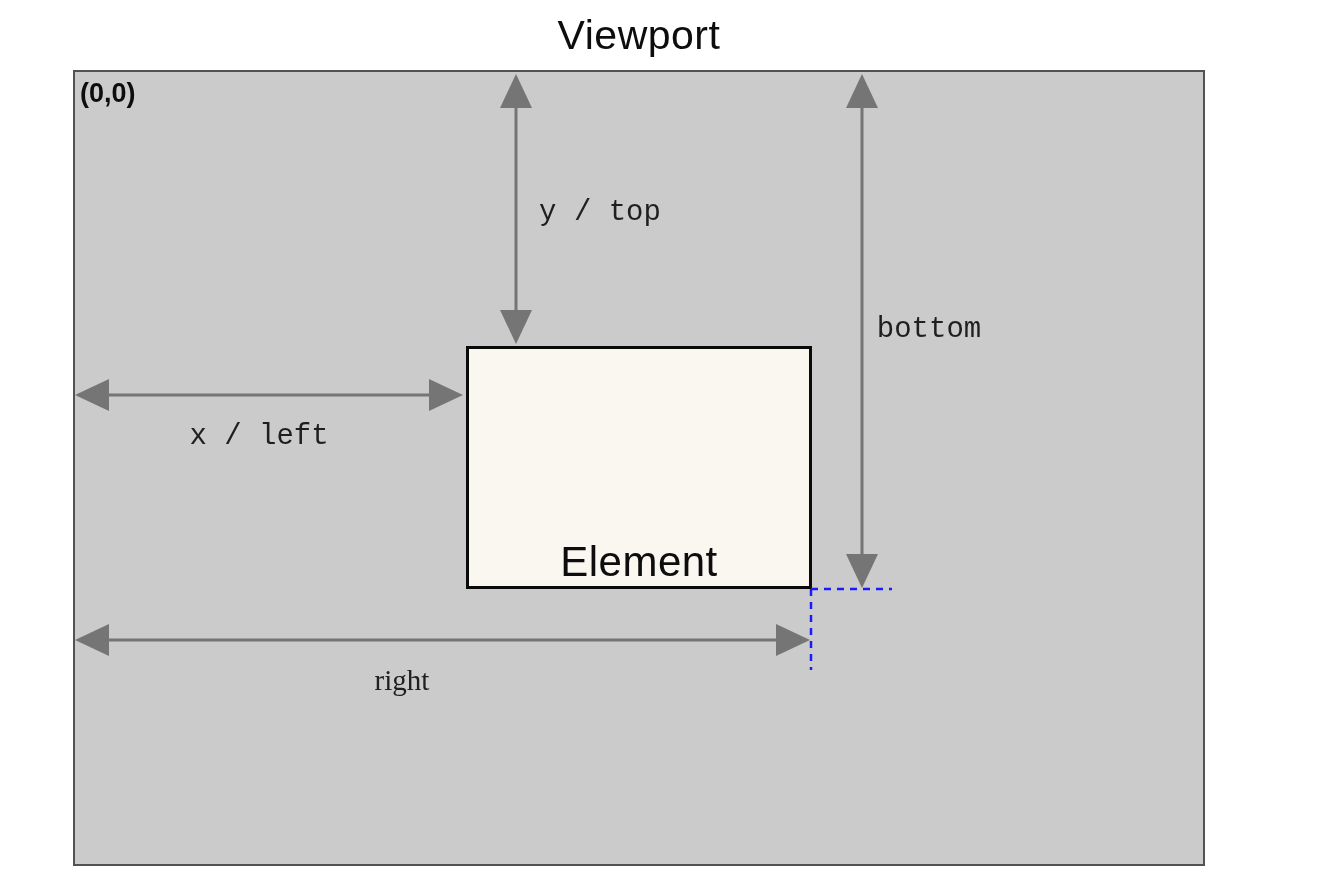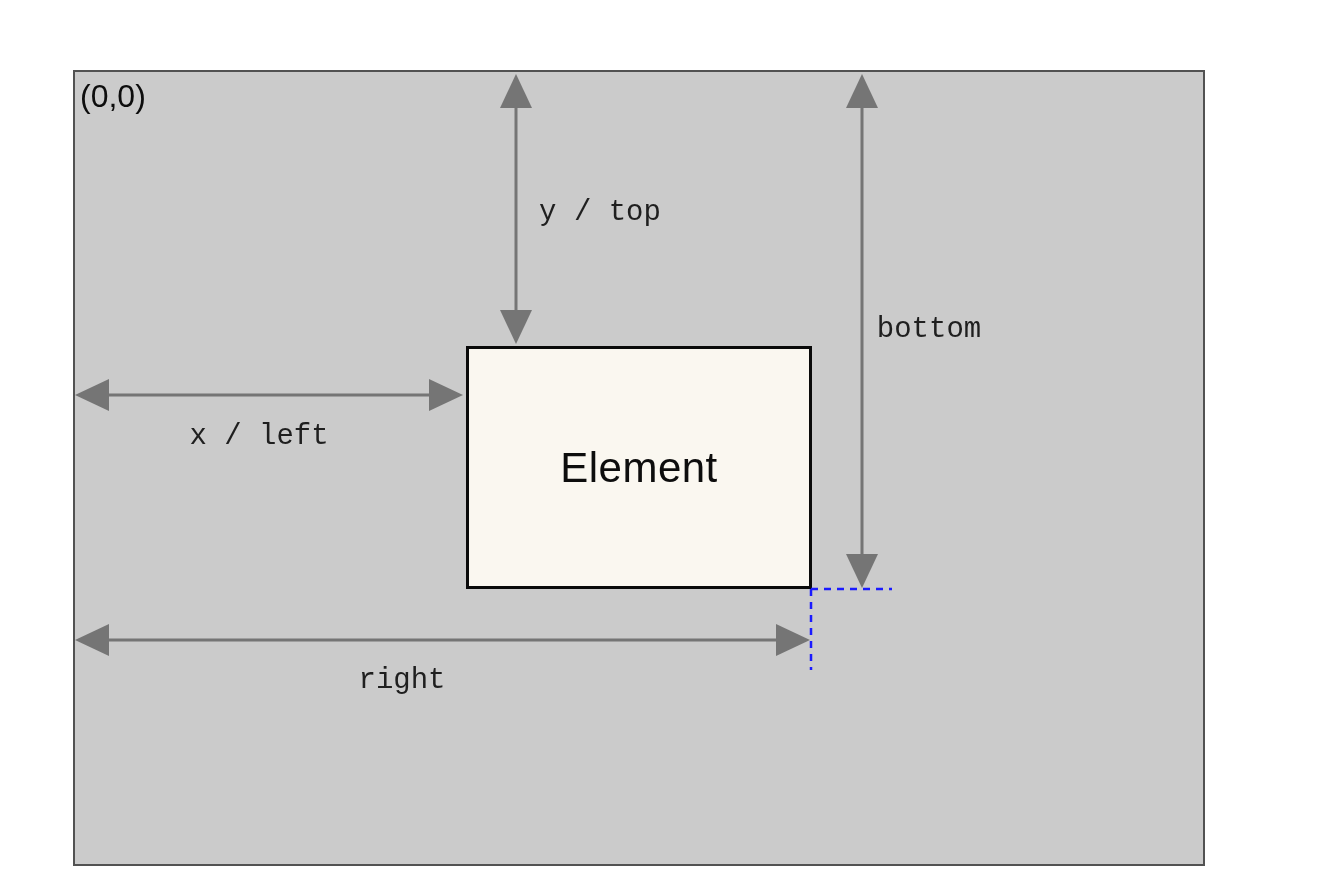--- a/index.html
+++ b/index.html
@@ -42,33 +42,34 @@
     top: 70px;
     width: 1132px;
     height: 796px;
     background: var(--viewport-bg);
     border: 2px solid var(--viewport-border);
   }
   .origin-label {
     position: absolute;
     left: 5px;
     top: 6px;
-    font-size: 32px;
+    font-size: 27px;
     color: var(--title-text);
+    font-weight: bold;
   }
   .element-box {
     position: absolute;
     left: 466px;
     top: 346px;
     width: 346px;
     height: 243px;
     background: var(--element-bg);
     border: 3px solid var(--element-border);
     display: flex;
-    align-items: center;
+    align-items: flex-end;
     justify-content: center;
   }
   .element-label {
     font-size: 42px;
     color: var(--title-text);
     letter-spacing: 0.5px;
   }
   .overlay {
     position: absolute;
     left: 0;
@@ -95,27 +96,28 @@
     position: absolute;
     transform: translateX(-50%);
     font-family: "Liberation Mono", "DejaVu Sans Mono", monospace;
     font-size: 29px;
     color: var(--label-text);
     white-space: pre;
   }
   .label-y-top  { left: 600px; top: 196px; text-align: right; }
   .label-bottom { left: 929px; top: 313px; }
   .label-x-left { left: 259px; top: 420px; }
-  .label-right  { left: 402px; top: 664px; }
+  .label-right  { left: 402px; top: 664px; font-family: Liberation Serif, serif; }
 </style>
 </head>
 <body>
 
 <div class="stage">
 
+  <div class="diagram-title">Viewport</div>
 
   <div class="viewport-box">
     <span class="origin-label">(0,0)</span>
   </div>
 
   <div class="element-box">
     <span class="element-label">Element</span>
   </div>
 
   <svg class="overlay" viewBox="0 0 1320 888">

